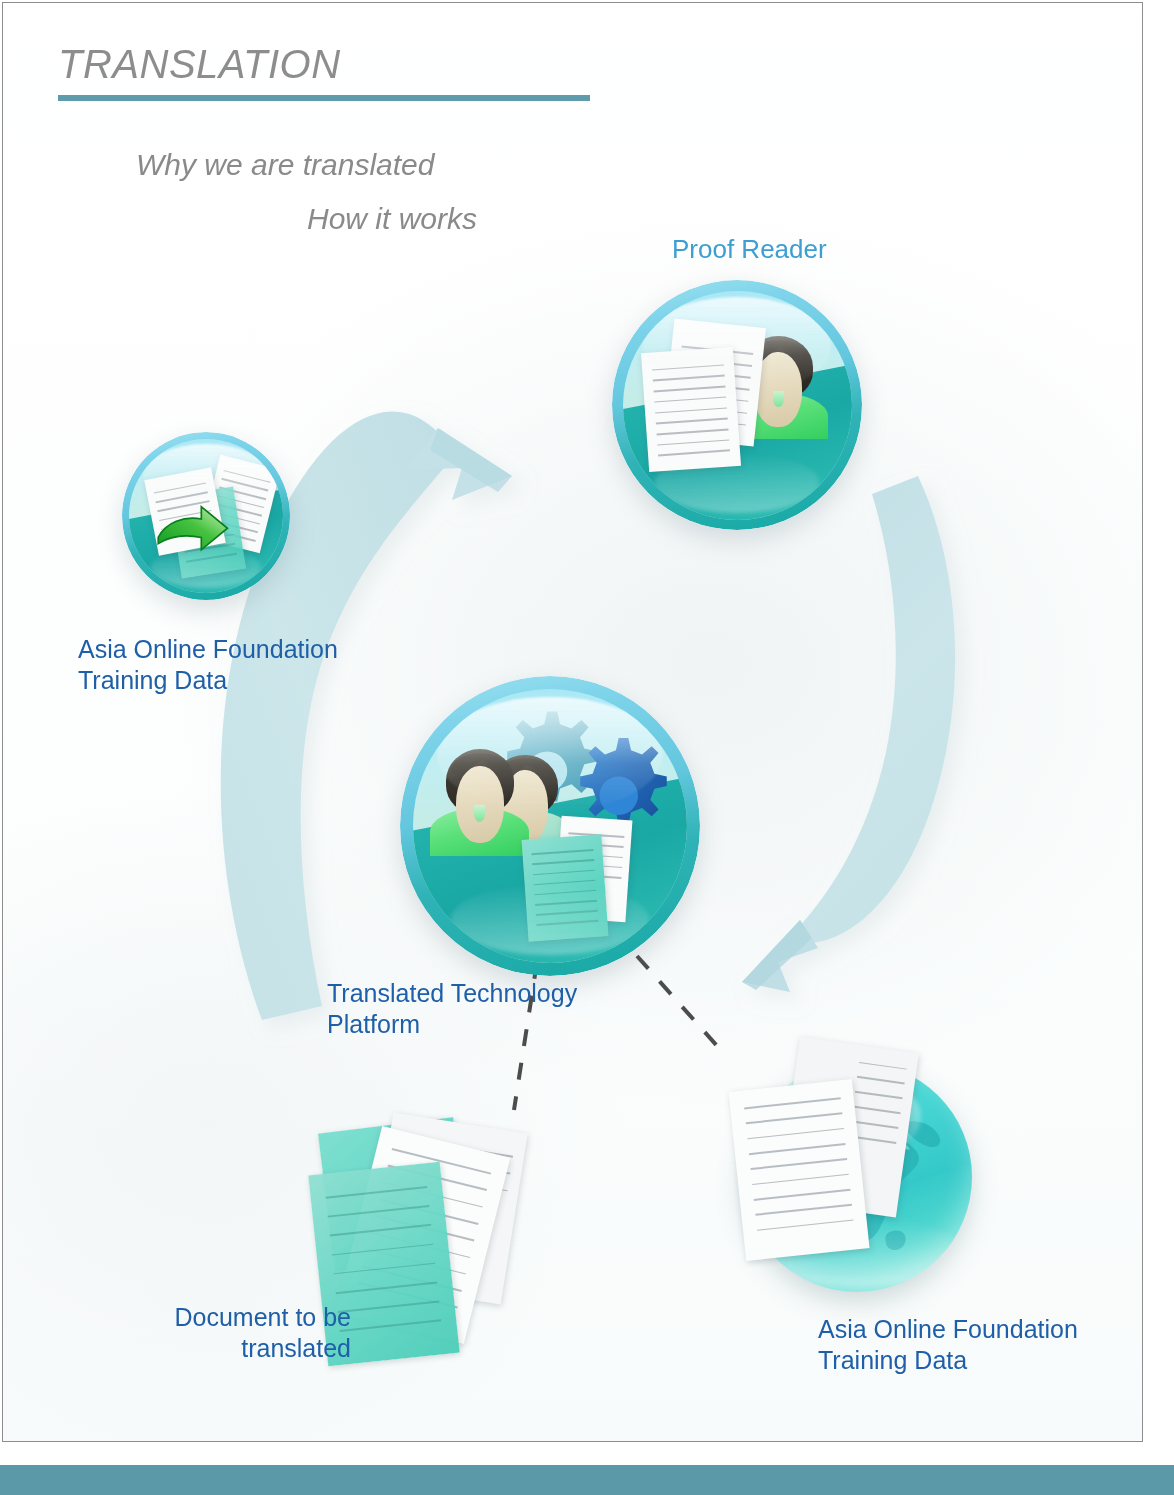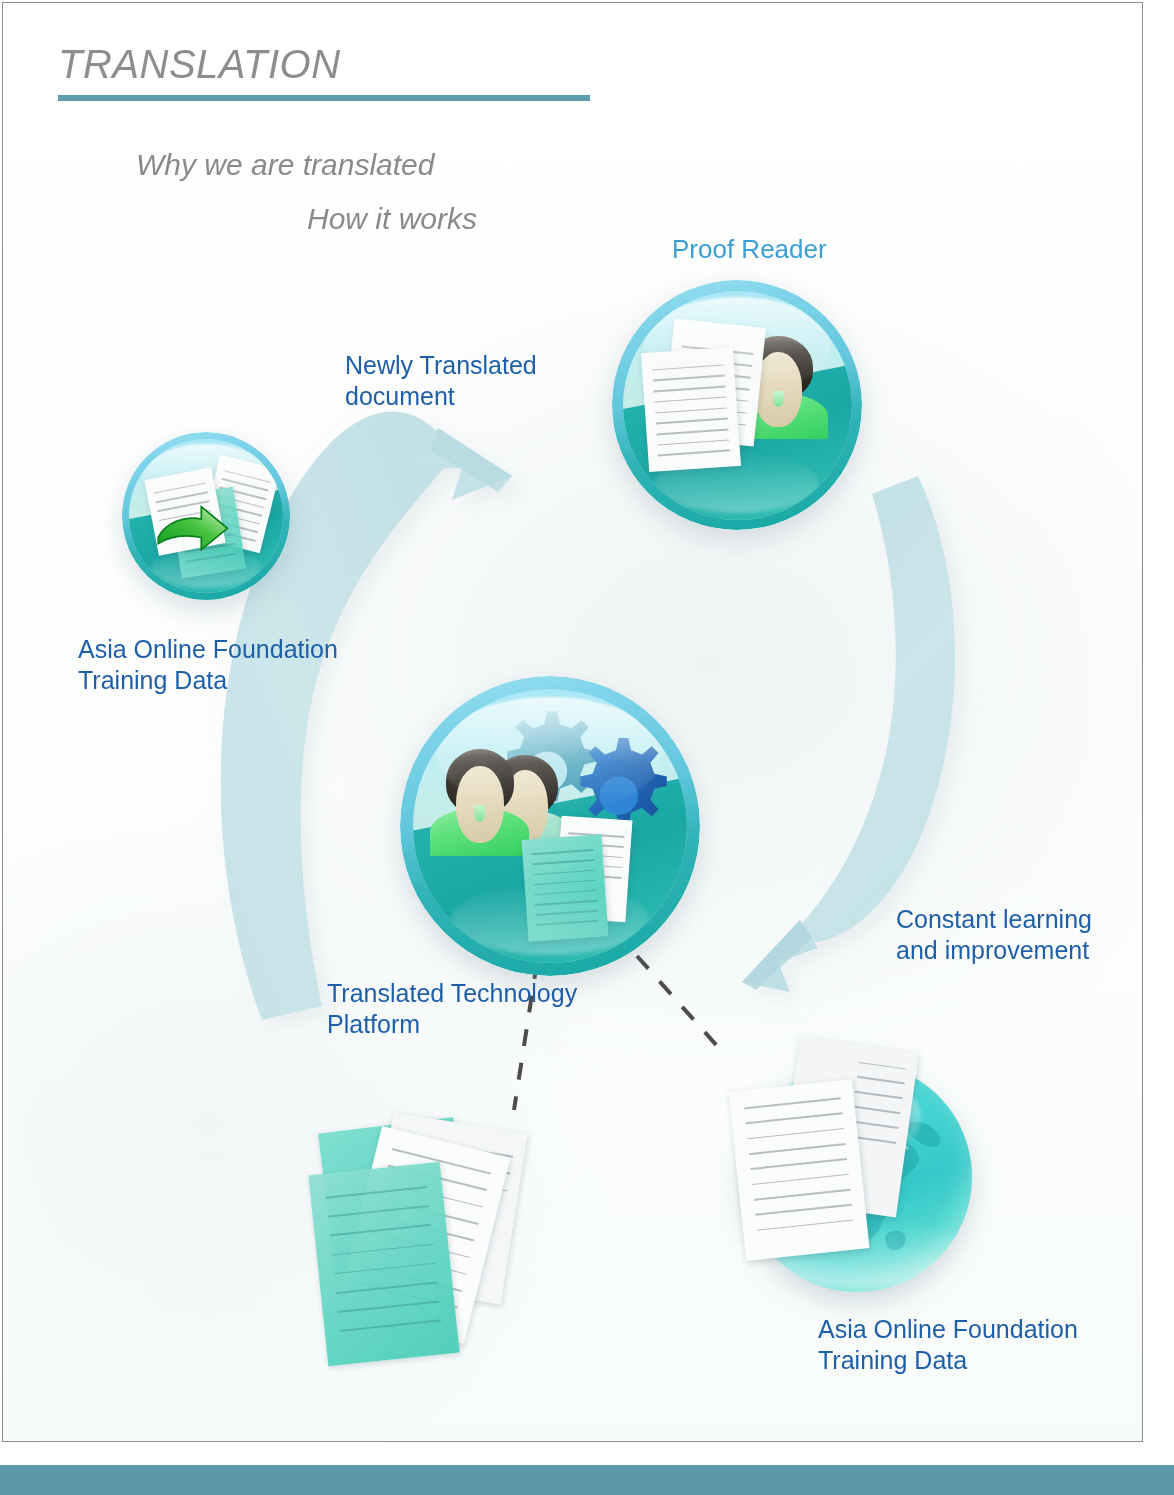--- a/index.html
+++ b/index.html
@@ -328,22 +328,20 @@
         <div class="ln" style="top:68%"></div>
           <div class="ln" style="top:77%"></div>
         <div class="ln" style="top:86%"></div>
       </div>
 
       <div class="gloss-top"></div>
       <div class="gloss-bot"></div>
     </div>
   </div>
 
-  <div class="label" id="label-newly">Newly Translated
-document</div>
 
   <div class="bubble-shadow" style="left:400px; top:676px; width:300px; height:300px;"></div>
   <div class="bubble" id="bubble-platform" style="left:400px; top:676px; width:300px; height:300px;">
     <div class="rim"></div>
     <div class="inner">
       <div class="sky"></div>
       <div class="water"></div>
 
       <svg class="gear" style="left:18%; top:4%; width:62%; height:52%;" viewBox="0 0 100 100">
         <defs>
@@ -402,22 +400,20 @@
           <div class="ln" style="top:84%"></div>
       </div>
 
       <div class="gloss-top" style="z-index:7;"></div>
       <div class="gloss-bot" style="z-index:7;"></div>
     </div>
   </div>
   <div class="label" id="label-platform">Translated Technology
 Platform</div>
 
-  <div class="label" id="label-constant">Constant learning
-and improvement</div>
 
   <div id="docstack" style="position:absolute; left:322px; top:1120px; width:220px; height:240px;">
     <div class="sheet" style="left:2%; top:2%; width:62%; height:58%; transform:rotate(-7deg);
                 background:linear-gradient(150deg,#7fdfd0 0%,#4fd2bf 100%);"></div>
     <div class="sheet" style="left:26%; top:1%; width:62%; height:72%; transform:rotate(9deg); background:#f4f6f7;">
       <div class="ln" style="top:14%; left:58%; width:34%;"></div>
       <div class="ln" style="top:24%; left:58%; width:34%;"></div>
       <div class="ln" style="top:34%; left:58%; width:34%;"></div>
     </div>
     <div class="sheet" style="left:16%; top:8%; width:60%; height:80%; transform:rotate(14deg); background:#fbfcfc;">
@@ -435,20 +431,22 @@
       <div class="ln" style="top:12%"></div>
         <div class="ln" style="top:22%"></div>
       <div class="ln" style="top:32%"></div>
         <div class="ln" style="top:42%"></div>
       <div class="ln" style="top:52%"></div>
         <div class="ln" style="top:62%"></div>
       <div class="ln" style="top:72%"></div>
         <div class="ln" style="top:82%"></div>
     </div>
   </div>
+  <div class="label" id="label-doc-trans">Document to be
+translated</div>
 
   <div id="globe-wrap">
     <div id="globe">
       <svg class="land" viewBox="0 0 100 100">
         <g fill="#29b4b6" opacity=".82">
           <path d="M46 20 C54 16, 64 17, 70 21 C74 24, 72 28, 66 29 C60 30, 54 27, 48 26 C43 25, 41 22, 46 20 Z"></path>
           <path d="M54 33 C62 31, 72 33, 76 39 C79 44, 74 47, 70 51 C66 56, 64 64, 60 72 C57 78, 52 80, 50 75
                    C48 69, 52 62, 52 55 C52 48, 48 42, 50 37 C51 34, 52 33, 54 33 Z"></path>
           <path d="M72 26 C78 25, 84 28, 86 33 C87 37, 83 38, 79 36 C75 34, 70 30, 72 26 Z"></path>
           <path d="M40 30 C45 29, 48 31, 46 34 C43 37, 38 36, 37 33 C36 31, 38 30, 40 30 Z"></path>

